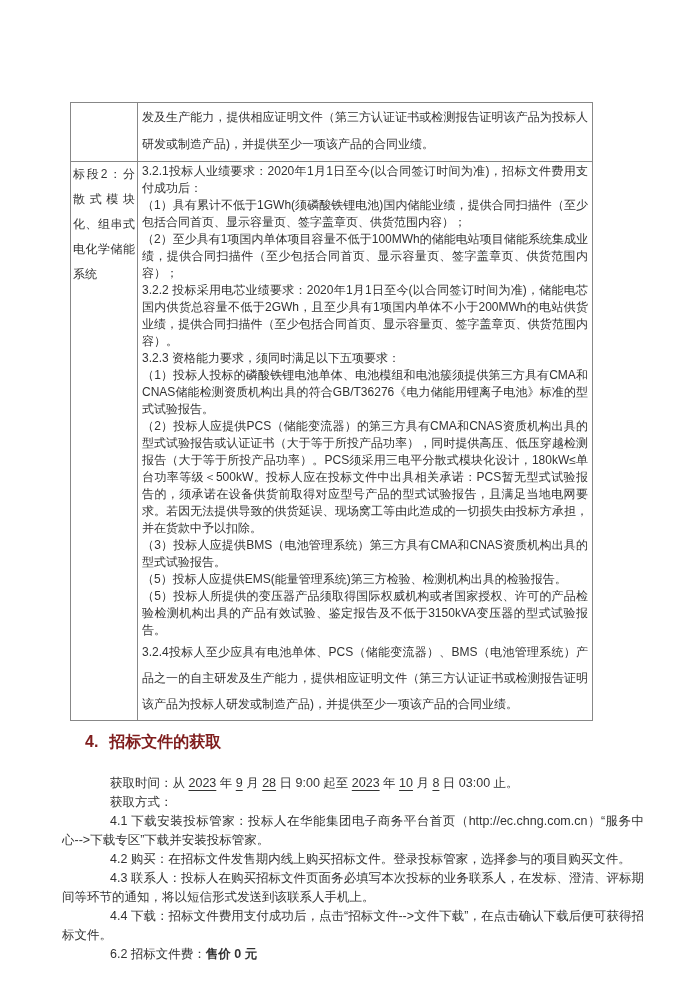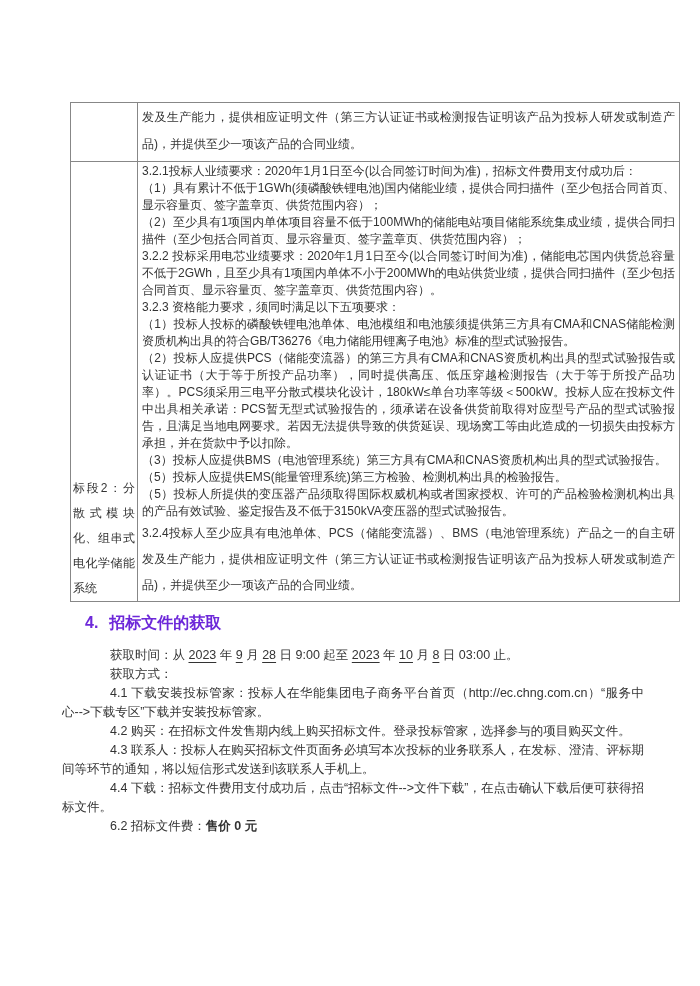--- a/index.html
+++ b/index.html
@@ -9,30 +9,30 @@
     width: 700px;
     height: 986px;
     background: #ffffff;
     color: #333333;
     font-family: "Liberation Sans", "DejaVu Sans", sans-serif;
     overflow: hidden;
   }
   
   .bid-table {
     margin: 102px 0 0 70px;
-    width: 610px;
+    width: 523px;
     border: 1px solid #878787;
   }
   .tr { display: flex; align-items: stretch; }
   .tr.row1 { border-bottom: 1px solid #878787; }
   .td-left {
     flex: 0 0 67px;
     border-right: 1px solid #878787;
     display: flex;
-    align-items: flex-end;
+    align-items: flex-start;
     padding: 0 2px;
   }
   .td-right { flex: 1 1 auto; padding: 1px 4px 3px 4px; }
   .lot-label {
     font-size: 12px;
     line-height: 25px;
     text-align: justify;
     word-break: break-all;
   }
   .clause {
@@ -40,24 +40,24 @@
     font-size: 12px;
     line-height: 17px;
     text-align: justify;
     word-break: break-all;
   }
   .clause.loose { line-height: 27px; }
   .clause.loose324 { line-height: 26px; }
   
   .section4 { margin: 11px 0 0 62px; width: 582px; }
   .s4-heading {
-    margin: 0 0 12px 23px;
+    margin: 0 0 21px 23px;
     font-size: 16px;
     font-weight: bold;
-    color: #6d28d9;
+    color: #7f1d1d;
   }
   .s4-heading .h-num { margin-right: 11px; }
   .bp {
     margin: 0;
     font-size: 12.5px;
     line-height: 19px;
     text-indent: 48px;
     text-align: justify;
     word-break: break-all;
   }

